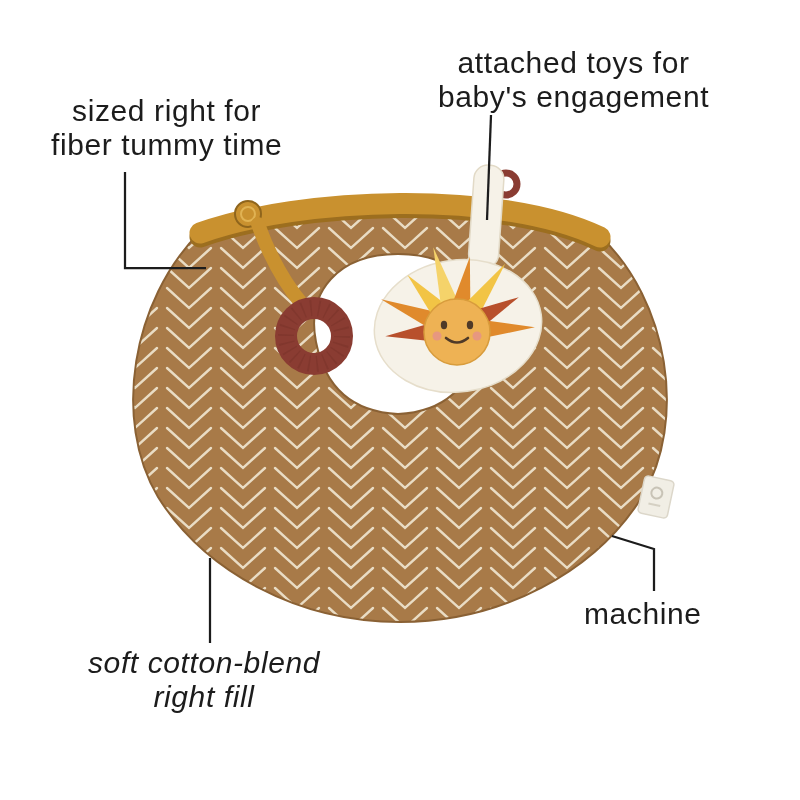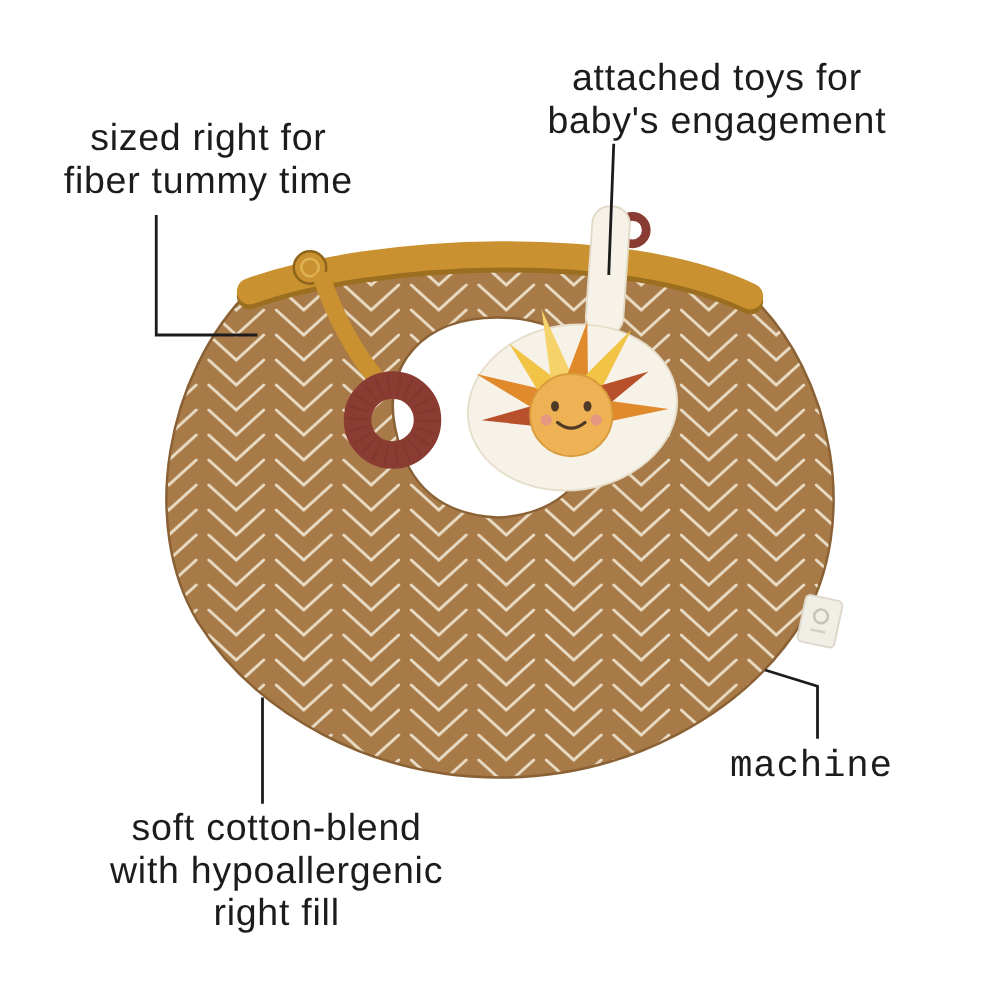--- a/index.html
+++ b/index.html
@@ -107,23 +107,22 @@
   <div class="callout" style="left:27px; top:94px;margin-left:24px;">
     <div>sized right for</div>
     <div>fiber tummy time</div>
   </div>
 
   <div class="callout" style="left:438px; top:46px;">
     <div>attached toys for</div>
     <div>baby's engagement</div>
   </div>
 
-  <div class="callout" style="left:584px; top:597px;font-family:Liberation Mono, monospace;">
+  <div class="callout" style="left:584px; top:597px;">
     <div>machine</div>
   </div>
 
-  <div class="callout" style="left:88px; top:646px;">
+  <div class="callout" style="left:88px; top:646px;font-style:italic;">
     <div>soft cotton-blend</div>
-    <div>with hypoallergenic</div>
     <div>right fill</div>
   </div>
 
 </div>
 
 </body></html>

